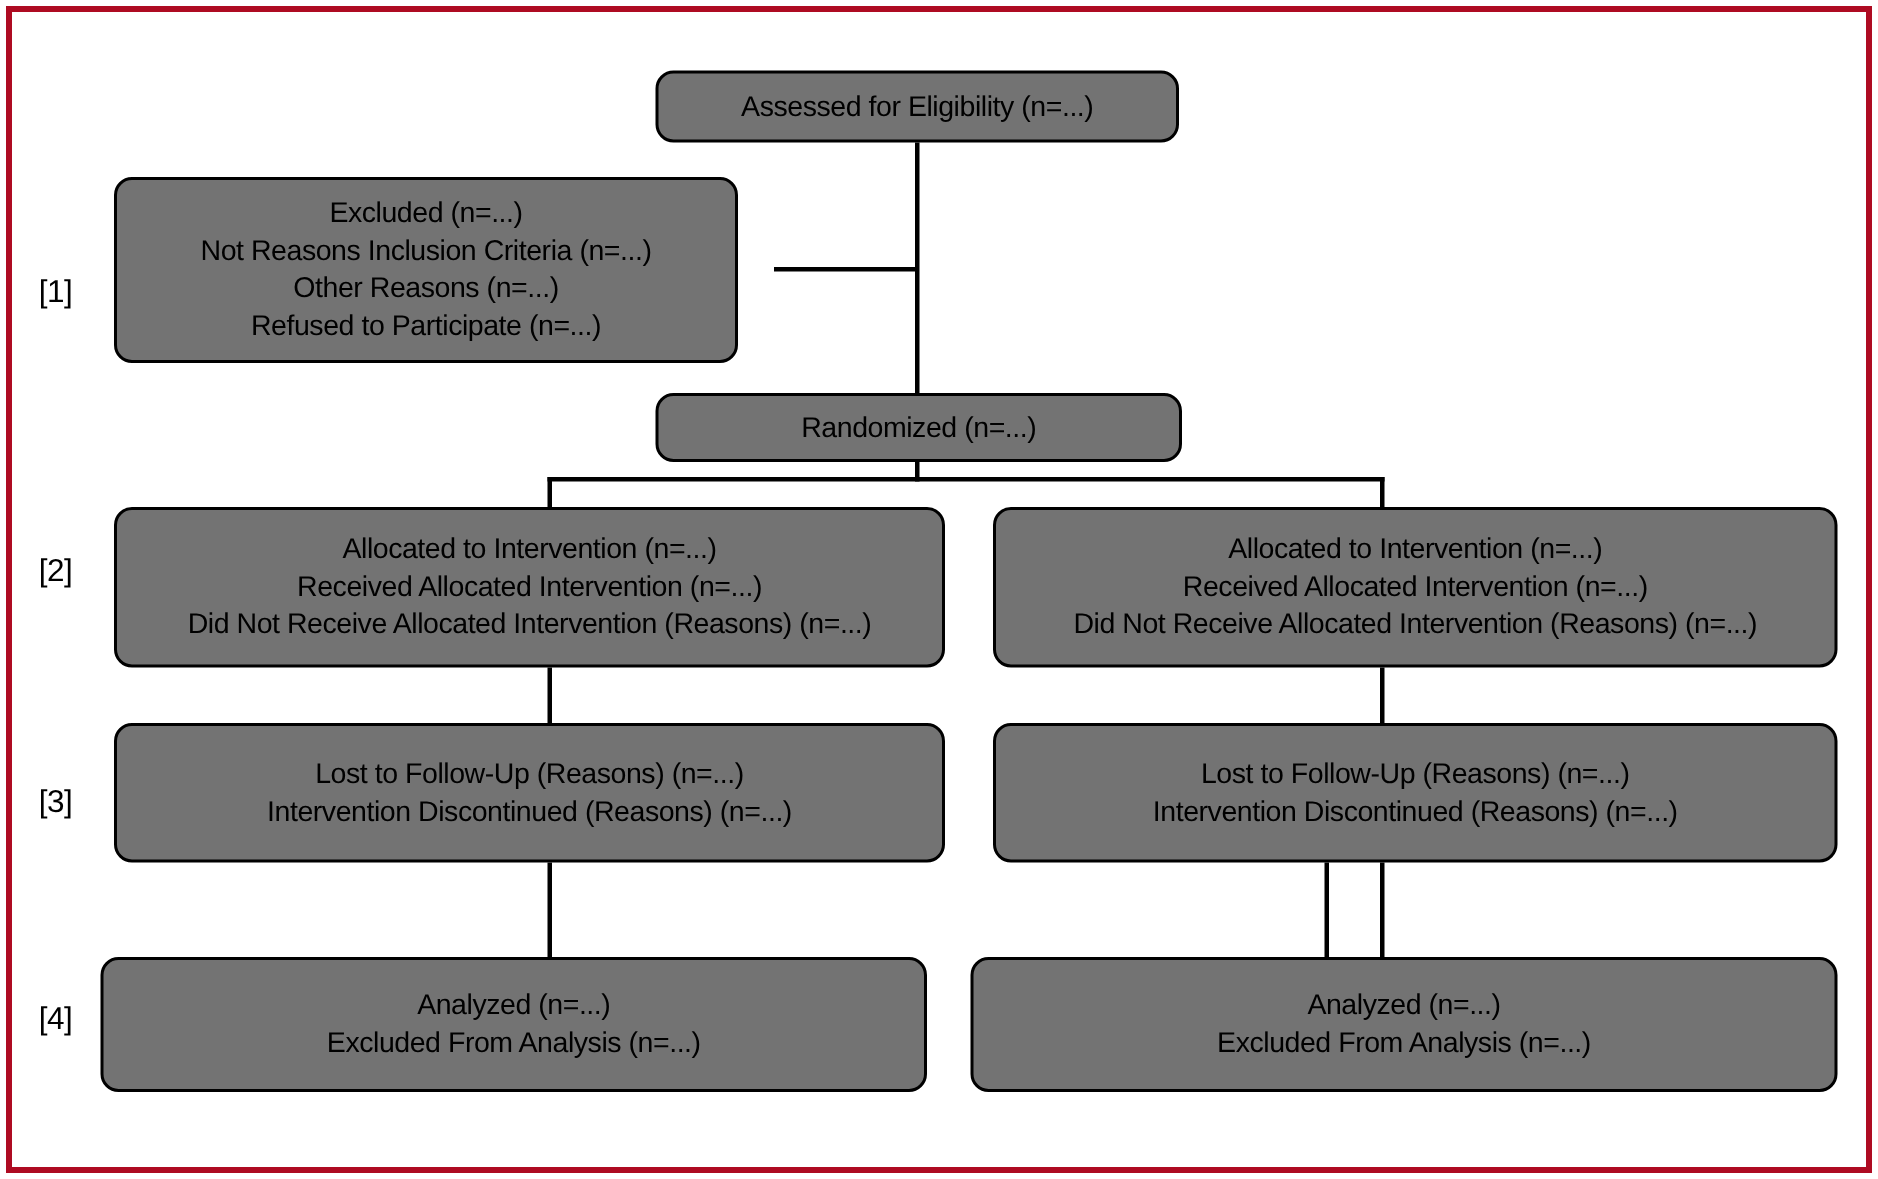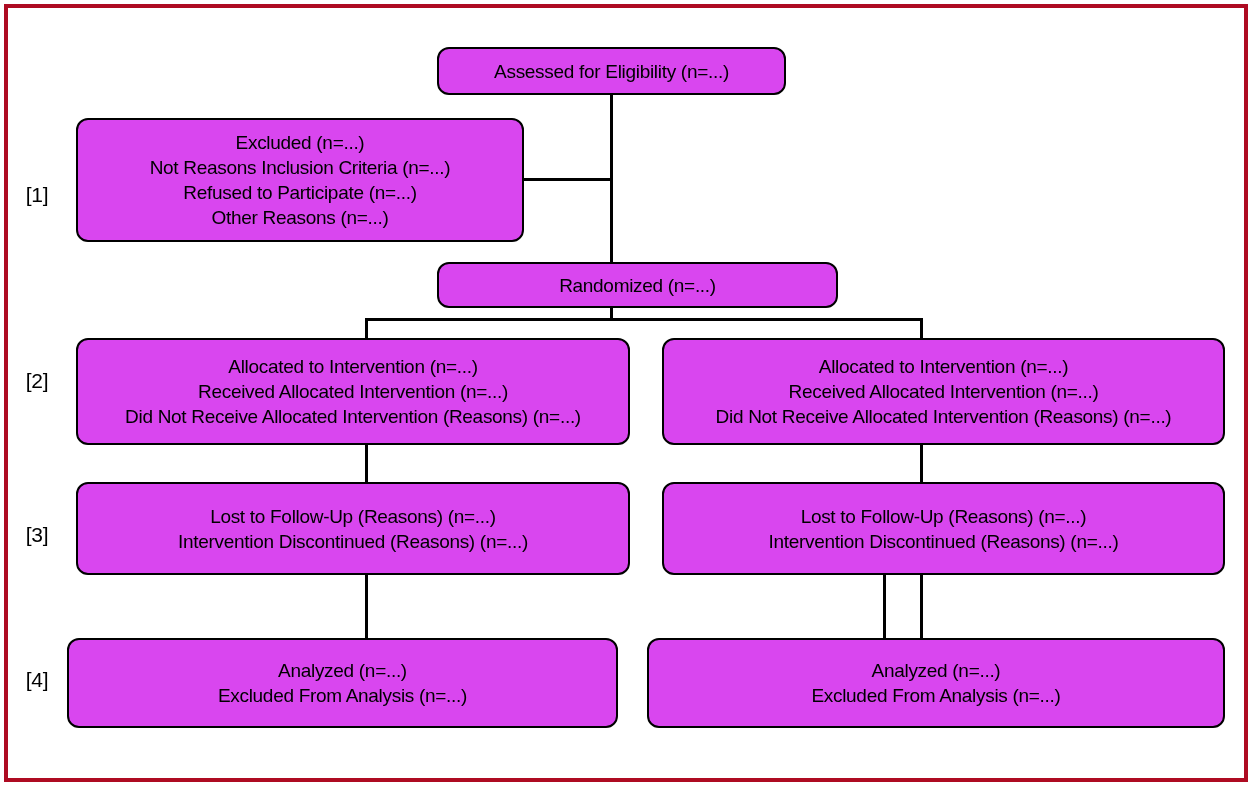--- a/index.html
+++ b/index.html
@@ -7,21 +7,21 @@
     position:relative; width:1252px; height:786px; background:#ffffff;
     font-family:"Liberation Sans","DejaVu Sans",sans-serif; color:#000;
     overflow:hidden;
   }
   .frame {
     position:absolute; left:4px; top:4px; width:1236px; height:770px;
     border:4px solid #ae0b22; background:#ffffff;
   }
   .box {
     position:absolute; box-sizing:border-box;
-    border:2.5px solid #000; border-radius:12px; background:#d946ef;
+    border:2.5px solid #000; border-radius:12px; background:#737373;
     display:flex; flex-direction:column; justify-content:center; align-items:center;
     text-align:center;
   }
   .ln {
     font-size:19px; line-height:25px; letter-spacing:-0.3px; white-space:nowrap;
   }
   .vline, .hline { position:absolute; background:#000; }
   .rowlabel {
     position:absolute; left:14px; width:46px; text-align:center;
     font-size:21px; letter-spacing:-0.3px;
@@ -47,28 +47,28 @@
   <div class="vline" style="left: 365px; top: 445px; width: 3px; height: 37px; background: rgb(0, 0, 0);"></div>
   <div class="vline" style="left: 920px; top: 445px; width: 3px; height: 37px; background: rgb(0, 0, 0);"></div>
   <div class="vline" style="left: 365px; top: 575px; width: 3px; height: 63px; background: rgb(0, 0, 0);"></div>
   <div class="vline" style="left: 883px; top: 575px; width: 3px; height: 63px; background: rgb(0, 0, 0);"></div>
   <div class="vline" style="left: 920px; top: 575px; width: 3px; height: 63px; background: rgb(0, 0, 0);"></div>
 
   <div class="box" style="left:437px;top:47px;width:349px;height:48px;">
     <div class="ln">Assessed for Eligibility (n=...)</div>
   </div>
 
-  <div class="box" style="left:76px;top:118px;width:448px;height:124px;">
+  <div class="box" style="left:76px;top:118px;width:416px;height:124px;">
     <div class="ln">Excluded (n=...)</div>
     <div class="ln">Not Reasons Inclusion Criteria (n=...)</div>
+    <div class="ln">Other Reasons (n=...)</div>
     <div class="ln">Refused to Participate (n=...)</div>
-    <div class="ln">Other Reasons (n=...)</div>
   </div>
 
-  <div class="box" style="left:437px;top:262px;width:401px;height:46px;">
+  <div class="box" style="left:437px;top:262px;width:351px;height:46px;">
     <div class="ln">Randomized (n=...)</div>
   </div>
 
   <div class="box" style="left:76px;top:338px;width:554px;height:107px;">
     <div class="ln">Allocated to Intervention (n=...)</div>
     <div class="ln">Received Allocated Intervention (n=...)</div>
     <div class="ln">Did Not Receive Allocated Intervention (Reasons) (n=...)</div>
   </div>
 
   <div class="box" style="left:662px;top:338px;width:563px;height:107px;">

